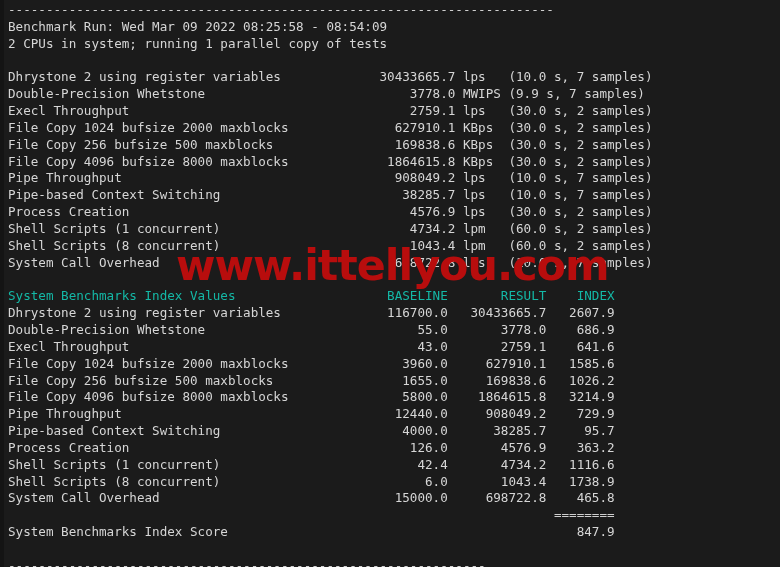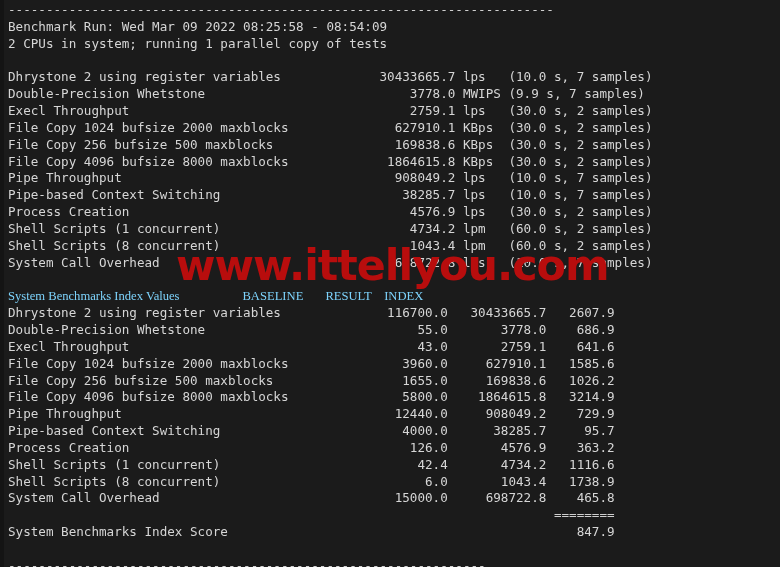--- a/index.html
+++ b/index.html
@@ -27,21 +27,21 @@
     white-space: pre;
     letter-spacing: 0px;
   }
   .line {
     height: 16.85px;
     white-space: pre;
     font-family: "DejaVu Sans Mono", "Liberation Mono", monospace;
   }
   .blank { height: 16.85px; }
   .rule { color: #cfcfcf; }
-  .hdr { color: #7dd3fc; font-family: Liberation Serif, serif; }
+  .hdr { color: #14b8a6; }
   .watermark {
     position: absolute;
     left: 176px;
     top: 258px;
     font-family: "DejaVu Sans", "Liberation Sans", sans-serif;
     font-weight: bold;
     font-style: normal;
     font-size: 42px;
     letter-spacing: -1px;
     color: #b80d0d;

